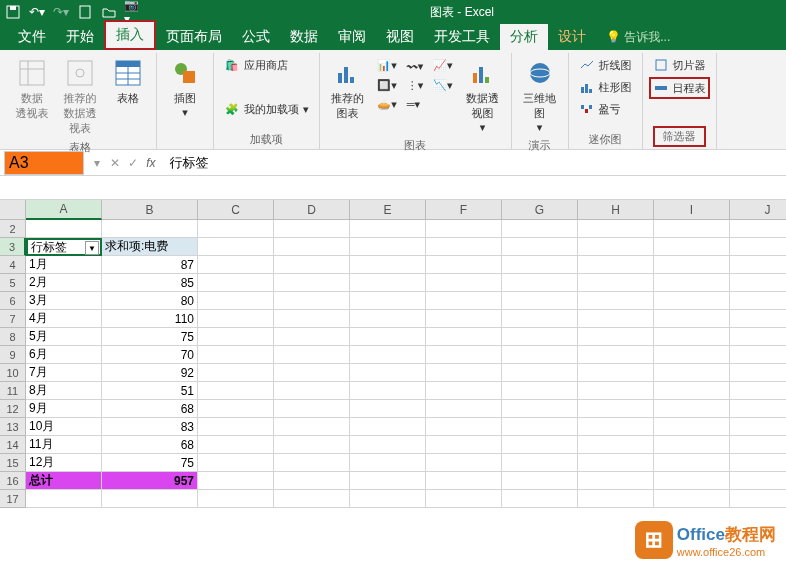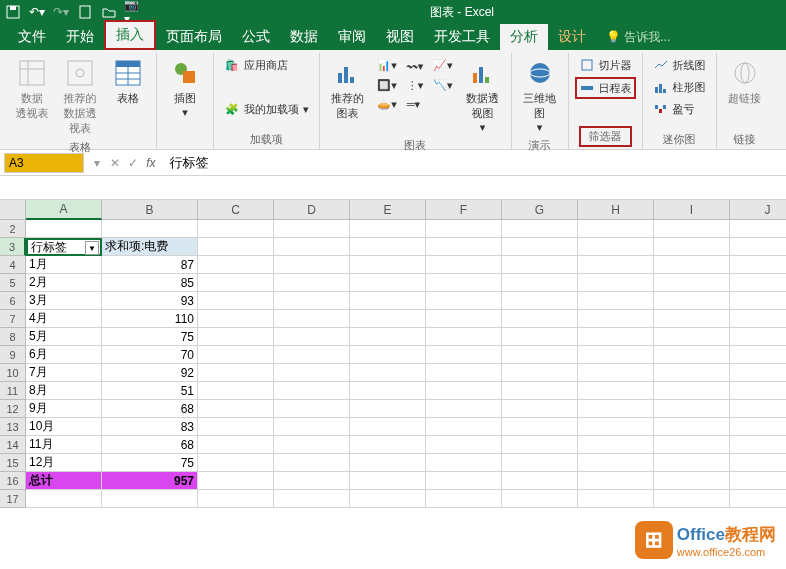--- a/index.html
+++ b/index.html
@@ -19,21 +19,21 @@
     .group-content { flex: 1; display: flex; align-items: flex-start; gap: 4px; padding-top: 2px; }
     .group-label { text-align: center; font-size: 11px; color: #666; padding: 2px 0; }
     .big-btn { display: flex; flex-direction: column; align-items: center; width: 44px; padding: 2px; font-size: 11px; text-align: center; color: #777; }
     .big-btn.enabled { color: #333; }
     .big-btn .icon { width: 32px; height: 32px; margin-bottom: 2px; display: flex; align-items: center; justify-content: center; }
     .small-stack { display: flex; flex-direction: column; gap: 2px; }
     .small-btn { display: flex; align-items: center; gap: 4px; font-size: 11px; padding: 2px 4px; color: #333; white-space: nowrap; }
     .mini-icon { width: 16px; height: 16px; display: inline-flex; align-items: center; justify-content: center; }
     .redbox { border: 2px solid #b02020; padding: 1px 2px; }
     .namebox-row { height: 26px; display: flex; align-items: center; border-bottom: 1px solid #d4d4d4; padding: 2px 4px; gap: 6px; }
-    .namebox { width: 80px; border: 1px solid #ccc; padding: 2px 4px; font-size: 12px; background: #eab308; }
+    .namebox { width: 80px; border: 1px solid #ccc; padding: 2px 4px; font-size: 16px; background: #f97316; }
     .fx-btns { display: flex; align-items: center; gap: 8px; color: #999; }
     .fx-label { font-style: italic; color: #666; }
     .formula-bar { flex: 1; padding: 2px 8px; font-size: 13px; }
     .dropdown-indicator { width: 14px; display: flex; justify-content: center; color: #999; }
     .spacer-row { height: 24px; border-bottom: 1px solid #d4d4d4; }
     .corner { width: 26px; height: 20px; background: #e6e6e6; border-right: 1px solid #bbb; border-bottom: 1px solid #bbb; }
     .col-headers { display: flex; }
     .col-h { width: 76px; height: 20px; background: #e6e6e6; border-right: 1px solid #bbb; border-bottom: 1px solid #bbb; display: flex; align-items: center; justify-content: center; font-size: 12px; color: #555; }
     .col-h.sel { background: #d4ead9; border-bottom: 2px solid #0f7238; }
     .row-headers { display: flex; flex-direction: column; }
@@ -225,44 +225,20 @@
     </div>
     <div class="group-label">演示</div>
   </div>
 
   <div class="group">
     <div class="group-content">
       <div class="small-stack">
         <div class="small-btn">
             <span class="mini-icon">
               <svg width="14" height="14">
-                <rect x="2" y="2" width="10" height="10" fill="none" stroke="#3b7db8"></rect>
-              </svg>
-            </span>
-            <span>切片器</span>
-          </div>
-        <div class="small-btn redbox">
-            <span class="mini-icon">
-              <svg width="14" height="14">
-                <rect x="1" y="5" width="12" height="4" fill="#3b7db8"></rect>
-              </svg>
-            </span>
-            <span>日程表</span>
-          </div>
-      </div>
-    </div>
-    <div class="group-label redbox" style="margin:0 4px 2px">筛选器</div>
-  </div>
-
-  <div class="group">
-    <div class="group-content">
-      <div class="small-stack">
-        <div class="small-btn">
-            <span class="mini-icon">
-              <svg width="14" height="14">
                 <path d="M1 10L5 6L8 8L13 3" stroke="#3b7db8" fill="none"></path>
               </svg>
             </span>
             <span>折线图</span>
           </div>
         <div class="small-btn">
             <span class="mini-icon">
               <svg width="14" height="14">
                 <rect x="1" y="7" width="3" height="6" fill="#3b7db8"></rect>
                 <rect x="5" y="4" width="3" height="9" fill="#3b7db8"></rect>
@@ -279,34 +255,44 @@
                 <rect x="9" y="3" width="3" height="4" fill="#3b7db8"></rect>
               </svg>
             </span>
             <span>盈亏</span>
           </div>
       </div>
     </div>
     <div class="group-label">迷你图</div>
   </div>
 
-  <div class="group" style="border-right:none">
-    <div class="group-content">
-      <div class="big-btn">
-        <span class="icon">
-            <svg width="28" height="28">
-              <circle cx="14" cy="14" r="10" fill="none" stroke="#bbb"></circle>
-              <ellipse cx="14" cy="14" rx="4" ry="10" fill="none" stroke="#bbb"></ellipse>
-            </svg>
-          </span>
-        <span>超链接</span>
-      </div>
-    </div>
-    <div class="group-label">链接</div>
-  </div>
+  <div class="group">
+    <div class="group-content">
+      <div class="small-stack">
+        <div class="small-btn">
+            <span class="mini-icon">
+              <svg width="14" height="14">
+                <rect x="2" y="2" width="10" height="10" fill="none" stroke="#3b7db8"></rect>
+              </svg>
+            </span>
+            <span>切片器</span>
+          </div>
+        <div class="small-btn redbox">
+            <span class="mini-icon">
+              <svg width="14" height="14">
+                <rect x="1" y="5" width="12" height="4" fill="#3b7db8"></rect>
+              </svg>
+            </span>
+            <span>日程表</span>
+          </div>
+      </div>
+    </div>
+    <div class="group-label redbox" style="margin:0 4px 2px">筛选器</div>
+  </div>
+
 </div>
 
 <div class="namebox-row">
   <input class="namebox" value="A3" style="">
   <span class="dropdown-indicator">▾</span>
   <div class="fx-btns">
     <span>✕</span>
     <span>✓</span>
     <span class="fx-label">fx</span>
   </div>
@@ -394,21 +380,21 @@
           <div class="cell "></div>
           <div class="cell "></div>
           <div class="cell "></div>
           <div class="cell "></div>
           <div class="cell "></div>
           <div class="cell "></div>
           <div class="cell "></div>
         </div>
         <div class="row">
           <div class="cell ">3月</div>
-          <div class="cell right" style="width: 96px;">93</div>
+          <div class="cell right" style="width: 96px;">80</div>
           <div class="cell "></div>
           <div class="cell "></div>
           <div class="cell "></div>
           <div class="cell "></div>
           <div class="cell "></div>
           <div class="cell "></div>
           <div class="cell "></div>
           <div class="cell "></div>
         </div>
         <div class="row">

